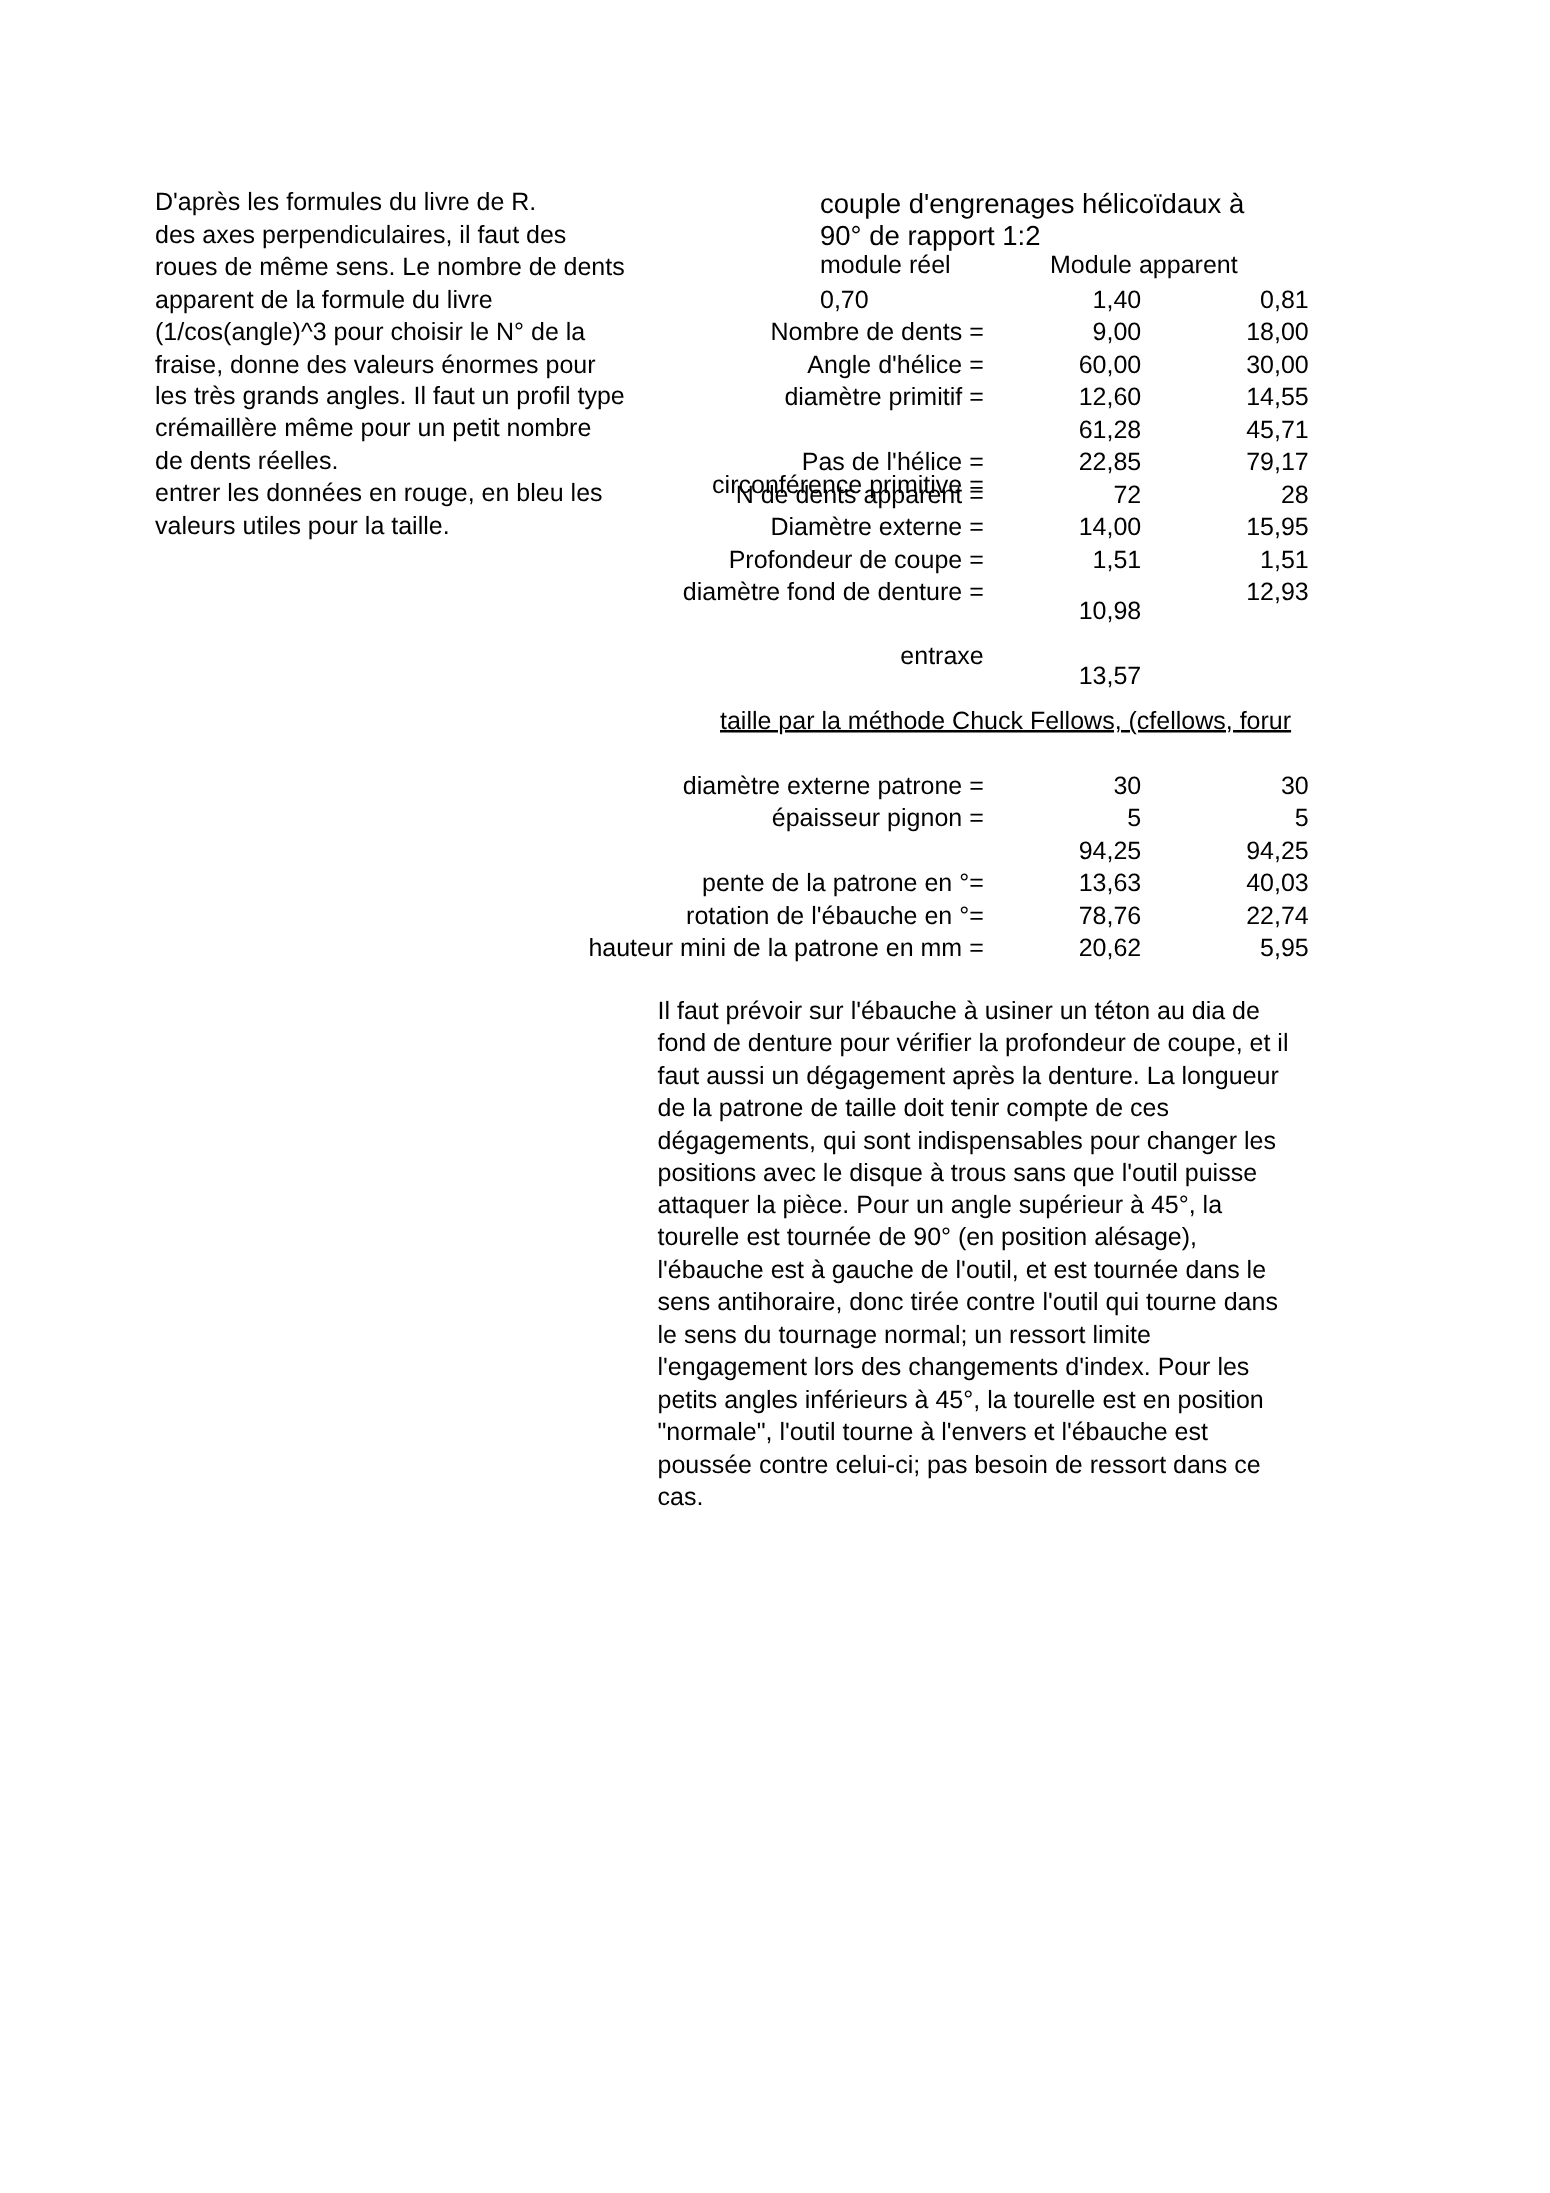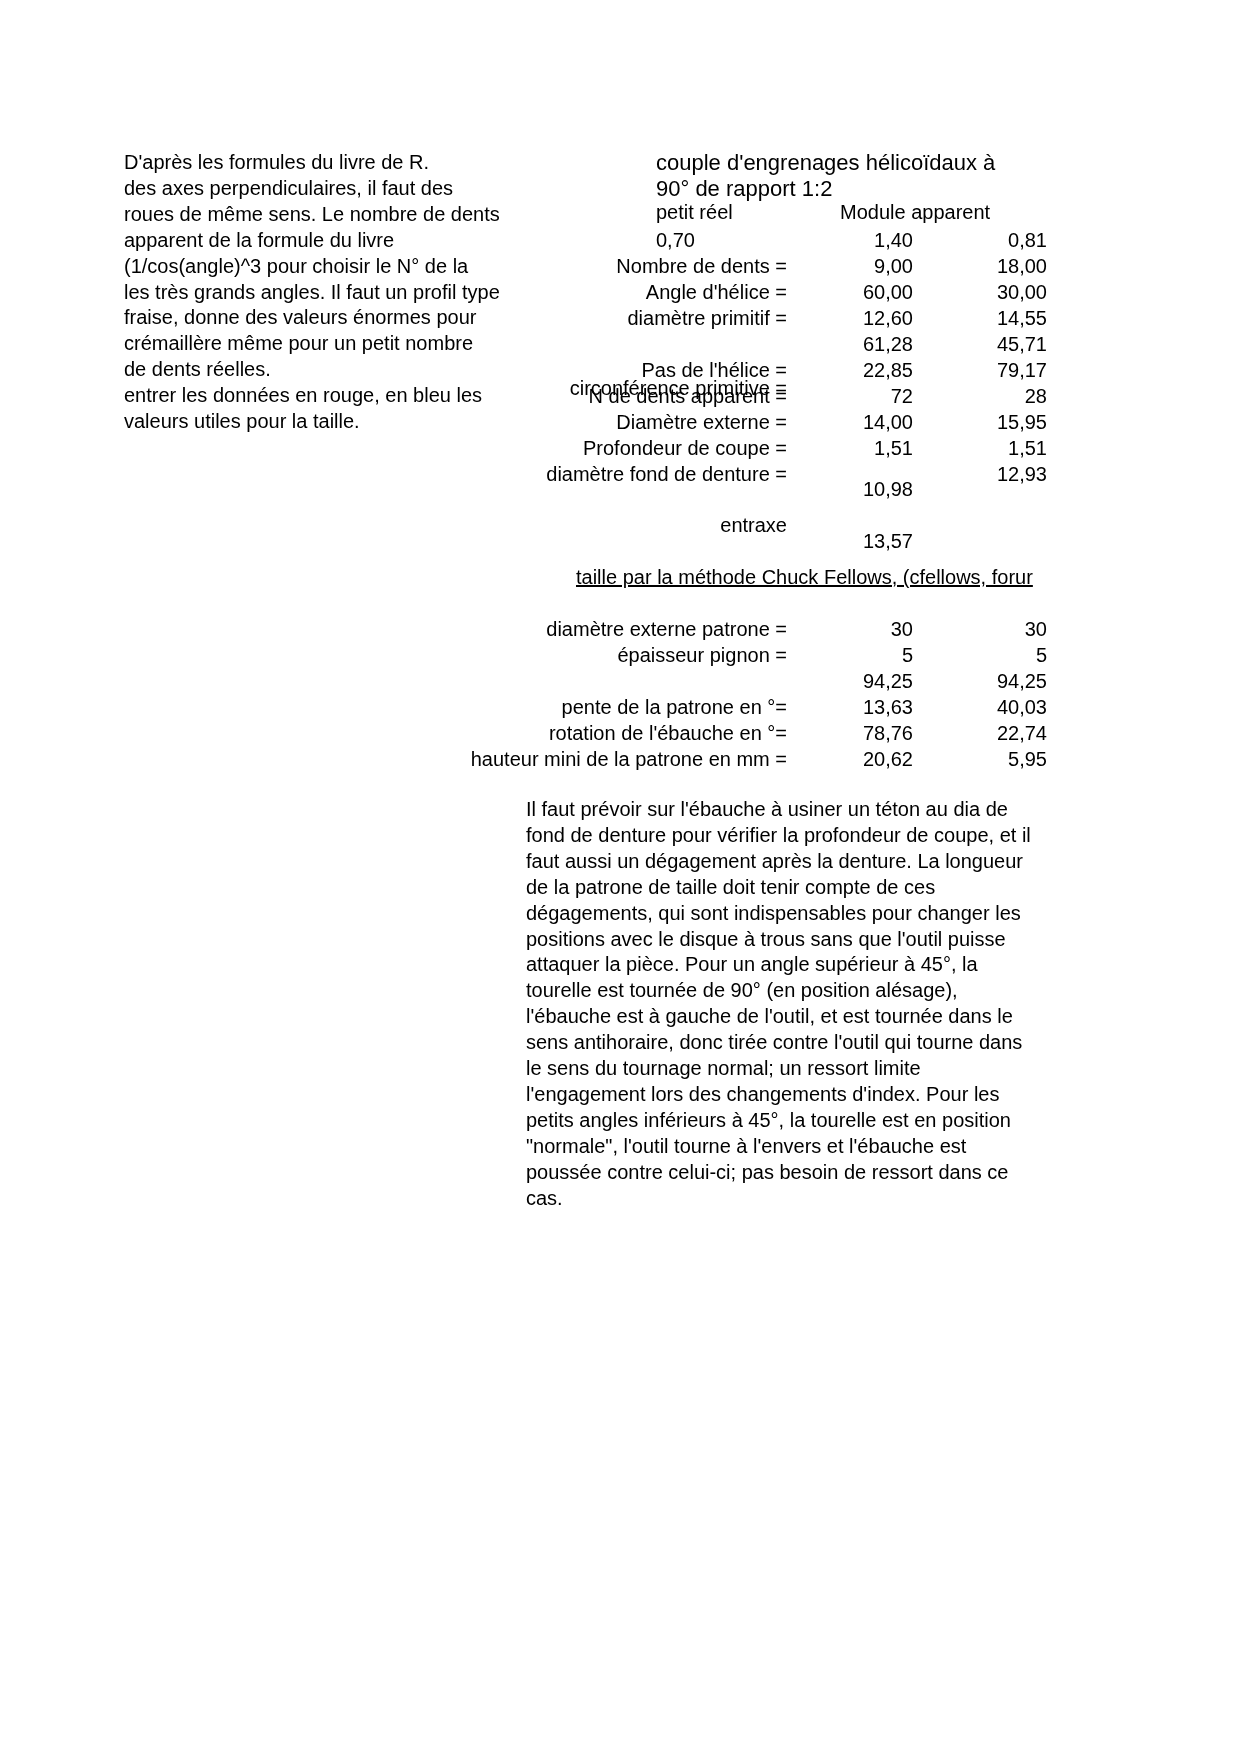--- a/index.html
+++ b/index.html
@@ -19,34 +19,34 @@
 </style>
 </head>
 <body>
 
 <div class="intro">
   <span class="line">D'après les formules du livre de R.</span>
   <span class="line">des axes perpendiculaires, il faut des</span>
   <span class="line">roues de même sens. Le nombre de dents</span>
   <span class="line">apparent de la formule du livre</span>
   <span class="line">(1/cos(angle)^3 pour choisir le N° de la</span>
+  <span class="line">fraise, donne des valeurs énormes pour</span>
   <span class="line">les très grands angles. Il faut un profil type</span>
-  <span class="line">fraise, donne des valeurs énormes pour</span>
   <span class="line">crémaillère même pour un petit nombre</span>
   <span class="line">de dents réelles.</span>
   <span class="line">entrer les données en rouge, en bleu les</span>
   <span class="line">valeurs utiles pour la taille.</span>
 </div>
 
 <div class="title">
   <div>couple d'engrenages hélicoïdaux à</div>
   <div>90° de rapport 1:2</div>
 </div>
 
-<div class="abs" style="left:656px; top:199px;">petit réel</div>
+<div class="abs" style="left:656px; top:199px;">module réel</div>
 <div class="abs" style="left:840px; top:199px;">Module apparent</div>
 
 <div class="abs red" style="left:656px; top:227px;">0,70</div>
 <div class="c1" style="top:227px;">1,40</div>
 <div class="c2" style="top:227px;">0,81</div>
 
 <div>
   <div class="lbl" style="top:253px;">Nombre de dents =</div>
   <div class="c1 red" style="top:253px;">9,00</div>
   <div class="c2 blue" style="top:253px;">18,00</div>

